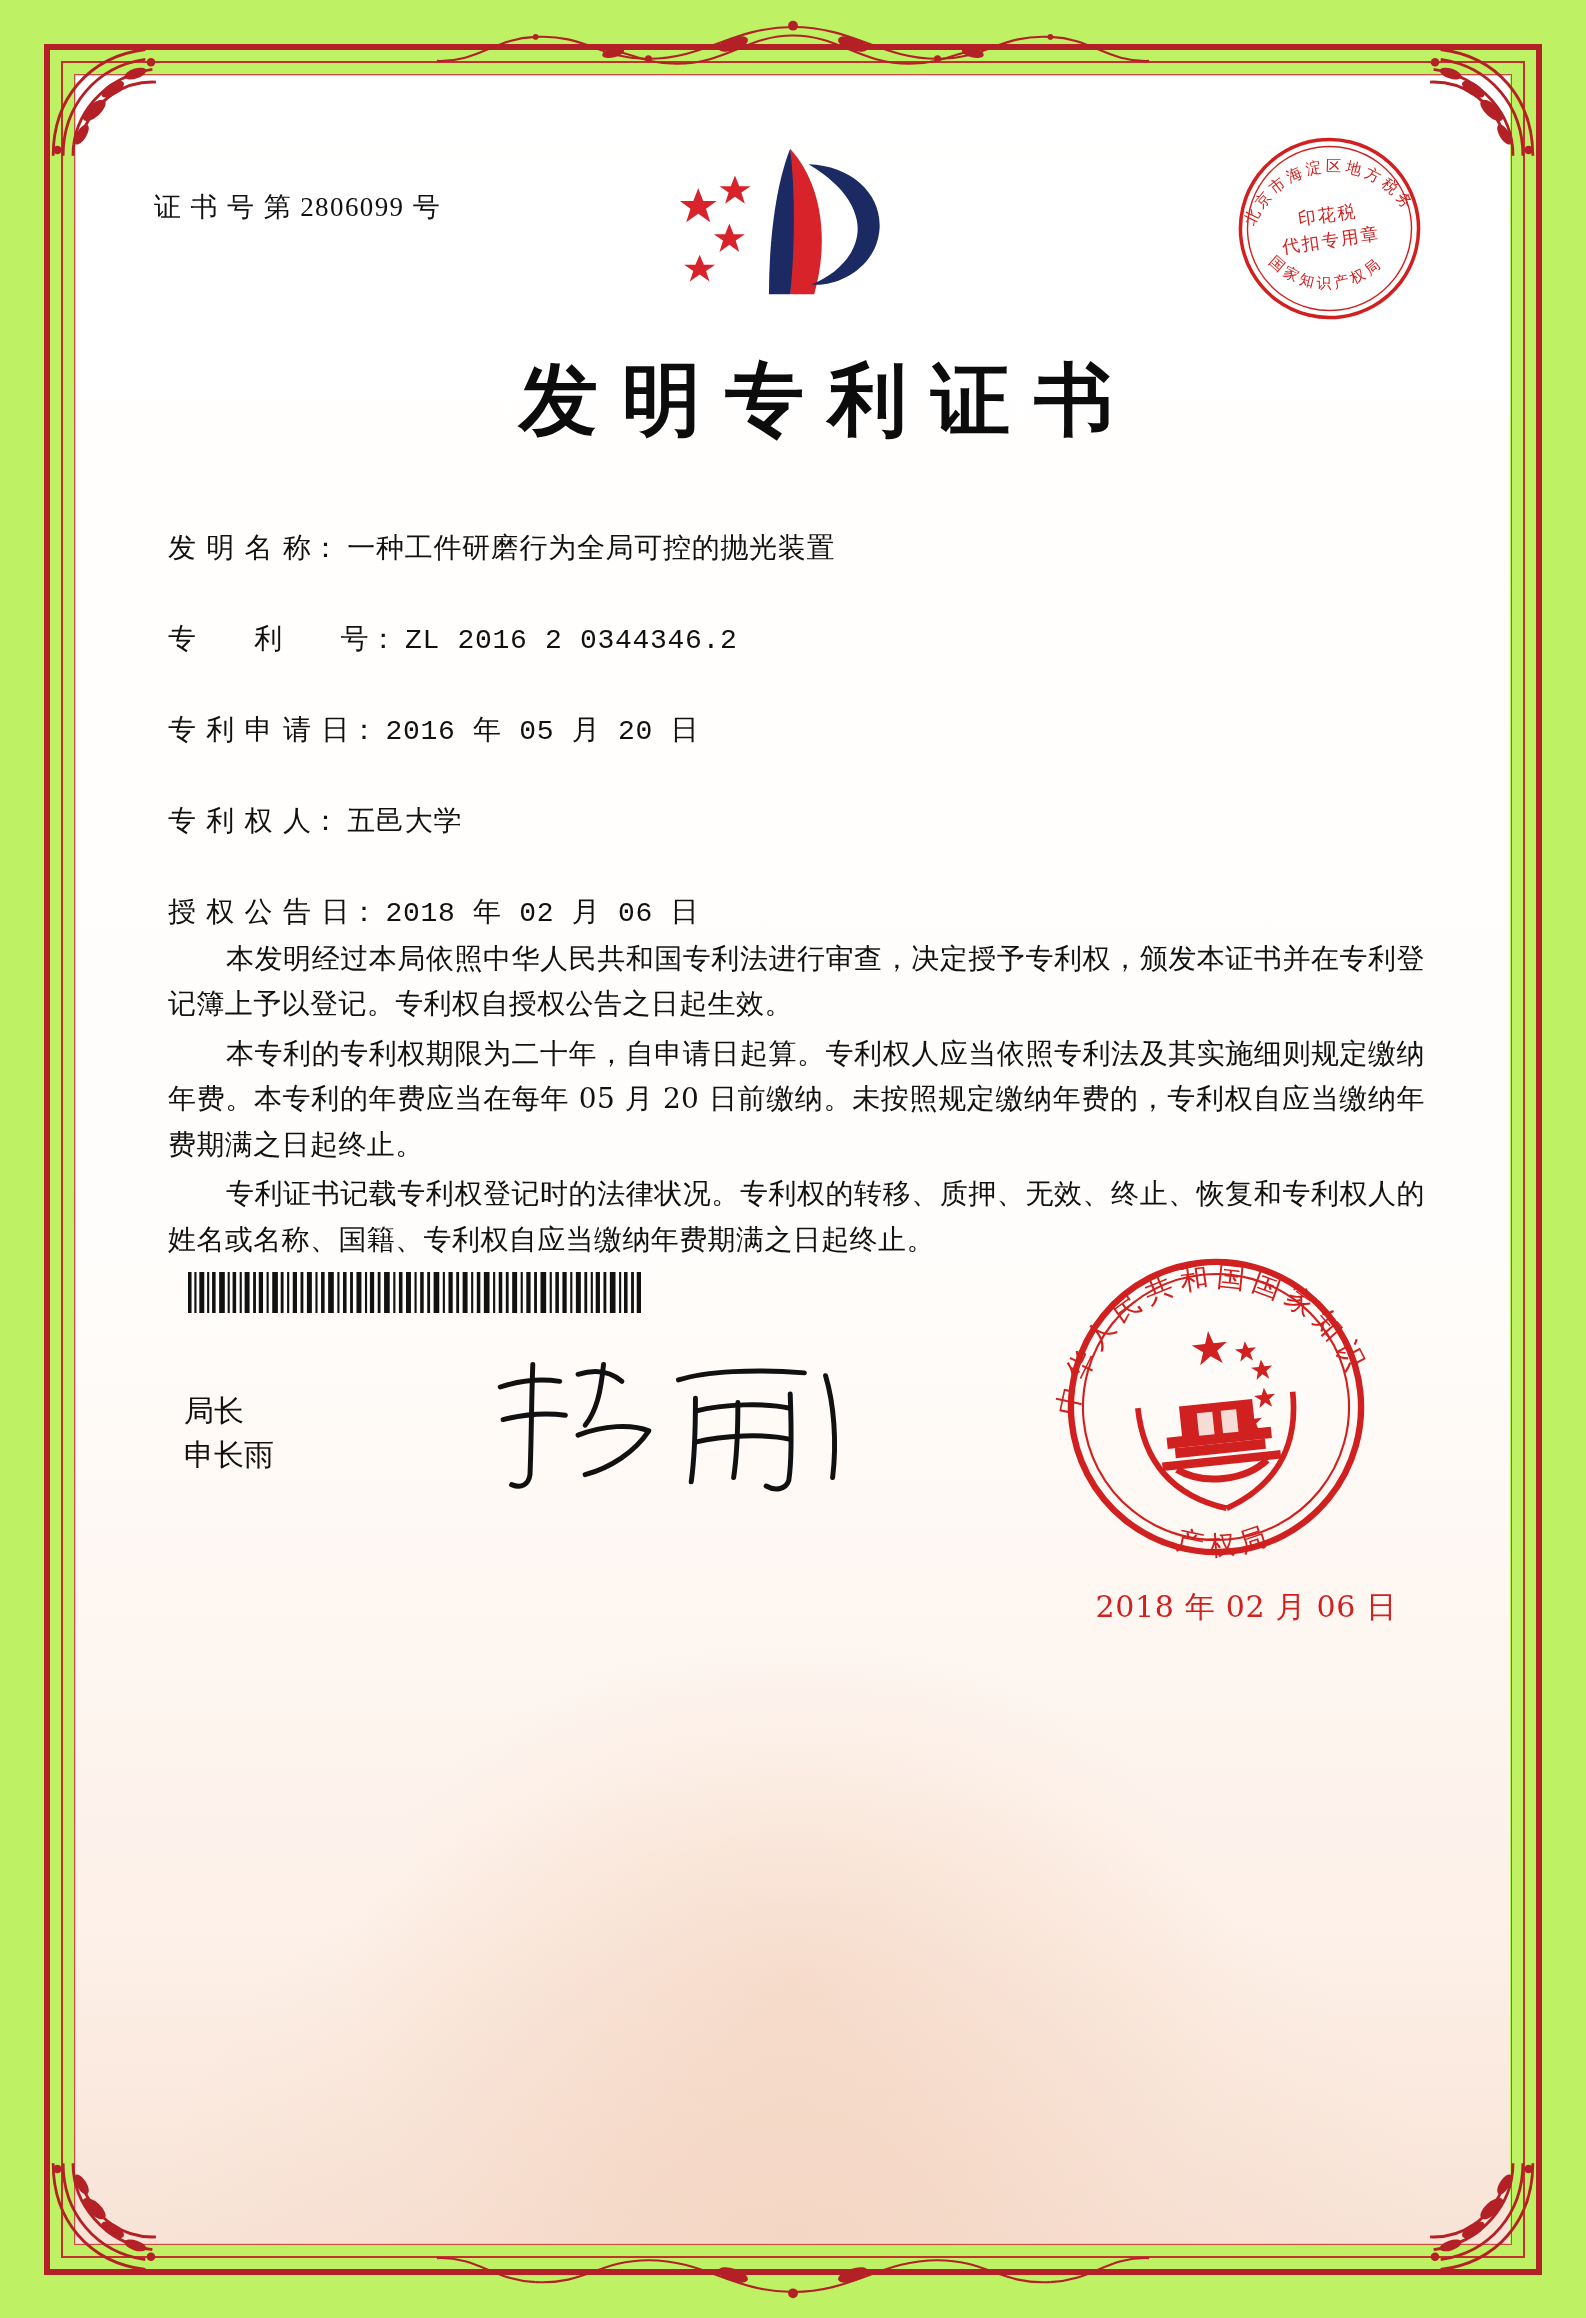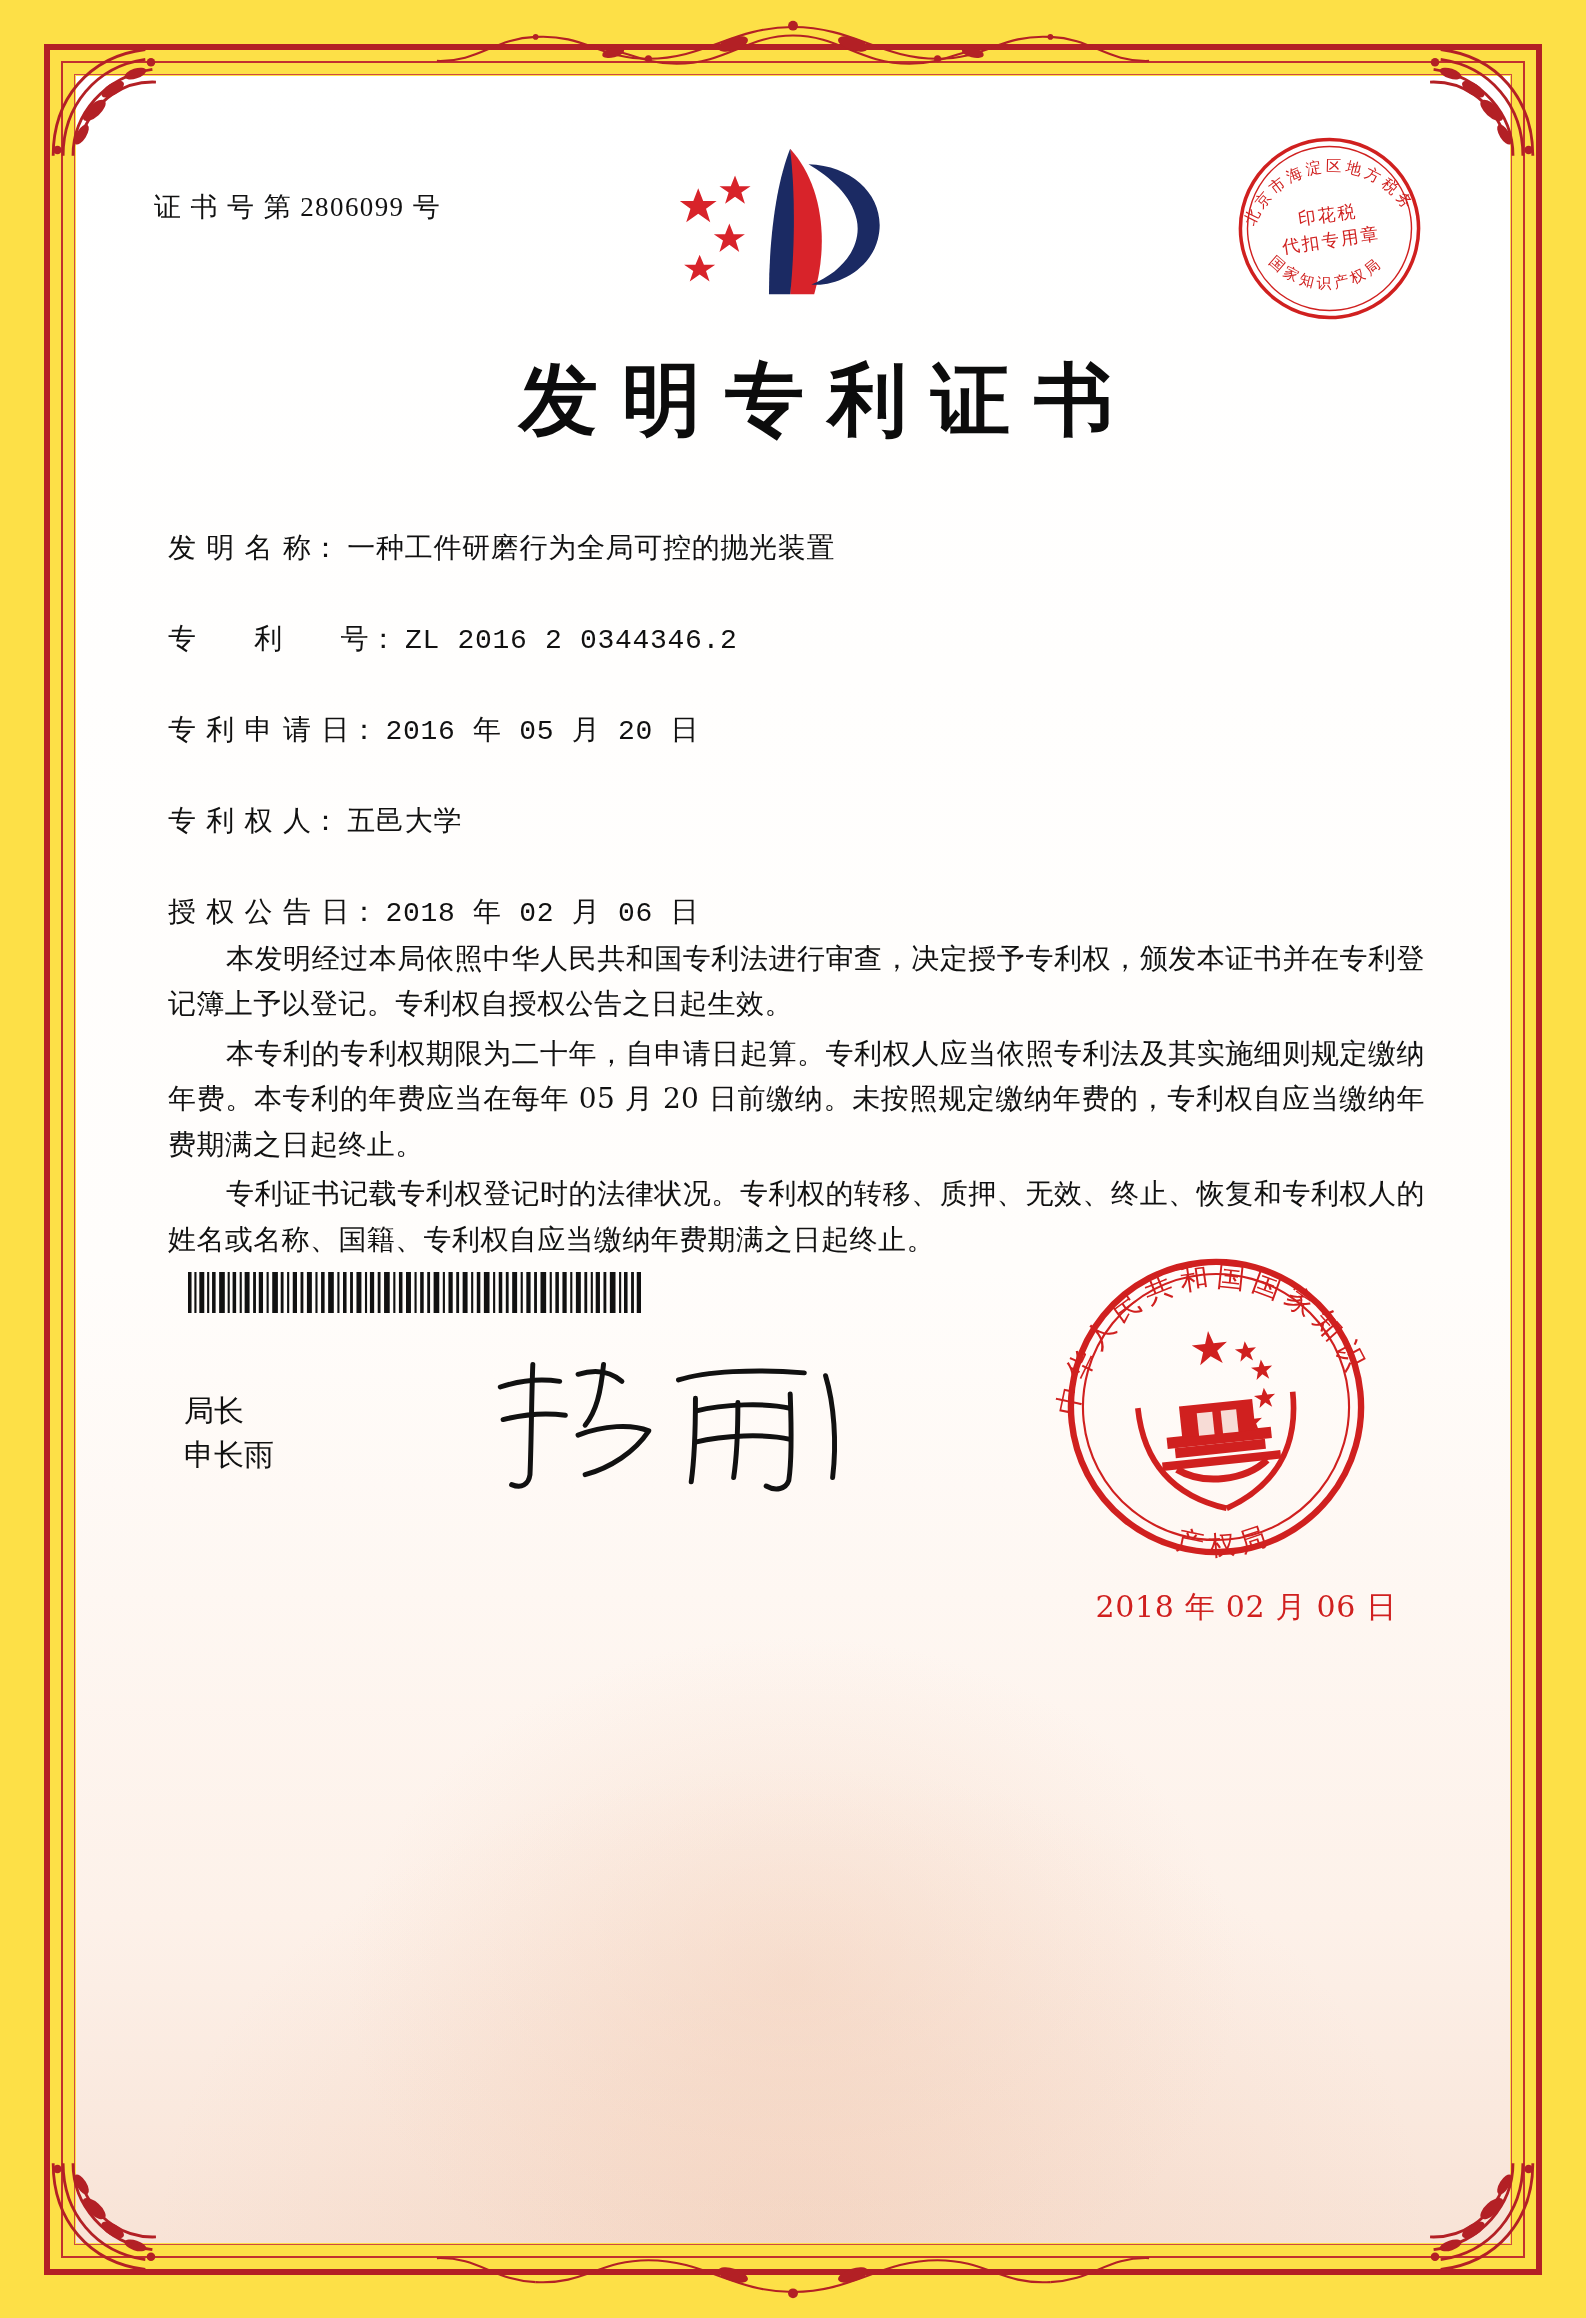--- a/index.html
+++ b/index.html
@@ -7,21 +7,21 @@
     padding: 0;
     background: #ffffff;
   }
   body {
     font-family: "Liberation Serif", "DejaVu Serif", serif;
   }
   .page {
     position: relative;
     width: 1586px;
     height: 2319px;
-    background: #fde047;
+    background: #bef264;
     overflow: hidden;
   }
   
   .border-outer {
     position: absolute;
     left: 44px;
     top: 44px;
     right: 44px;
     bottom: 44px;
     border: 6.4px solid #b32025;

